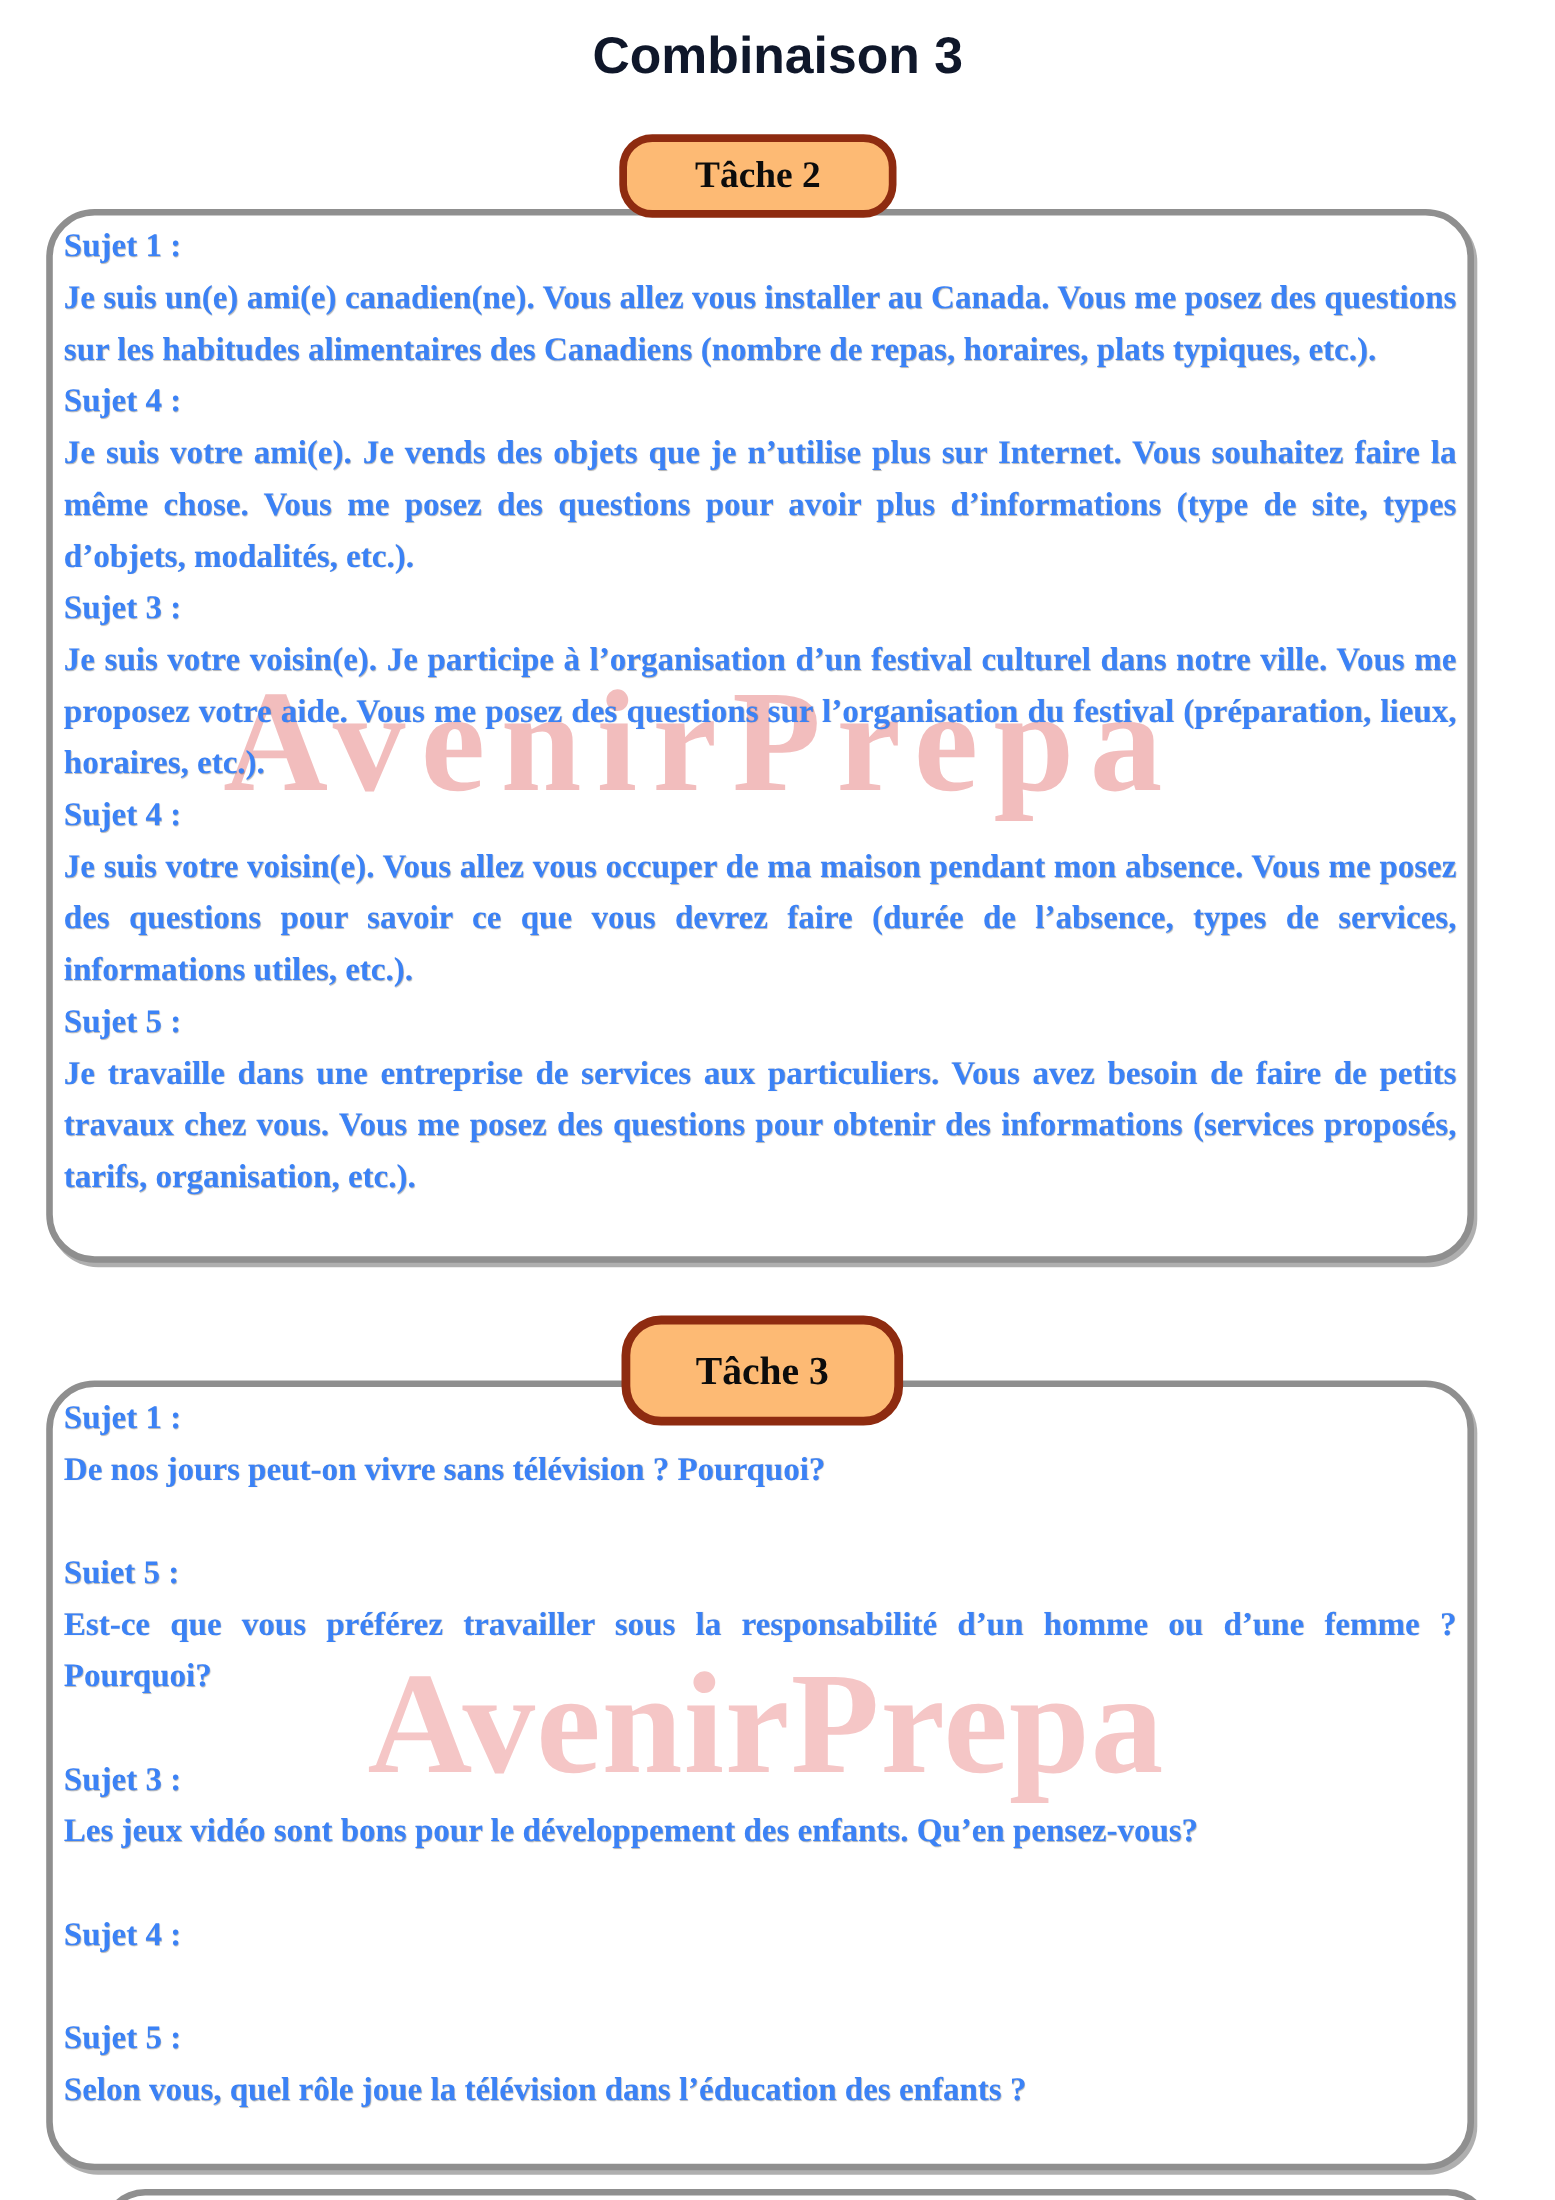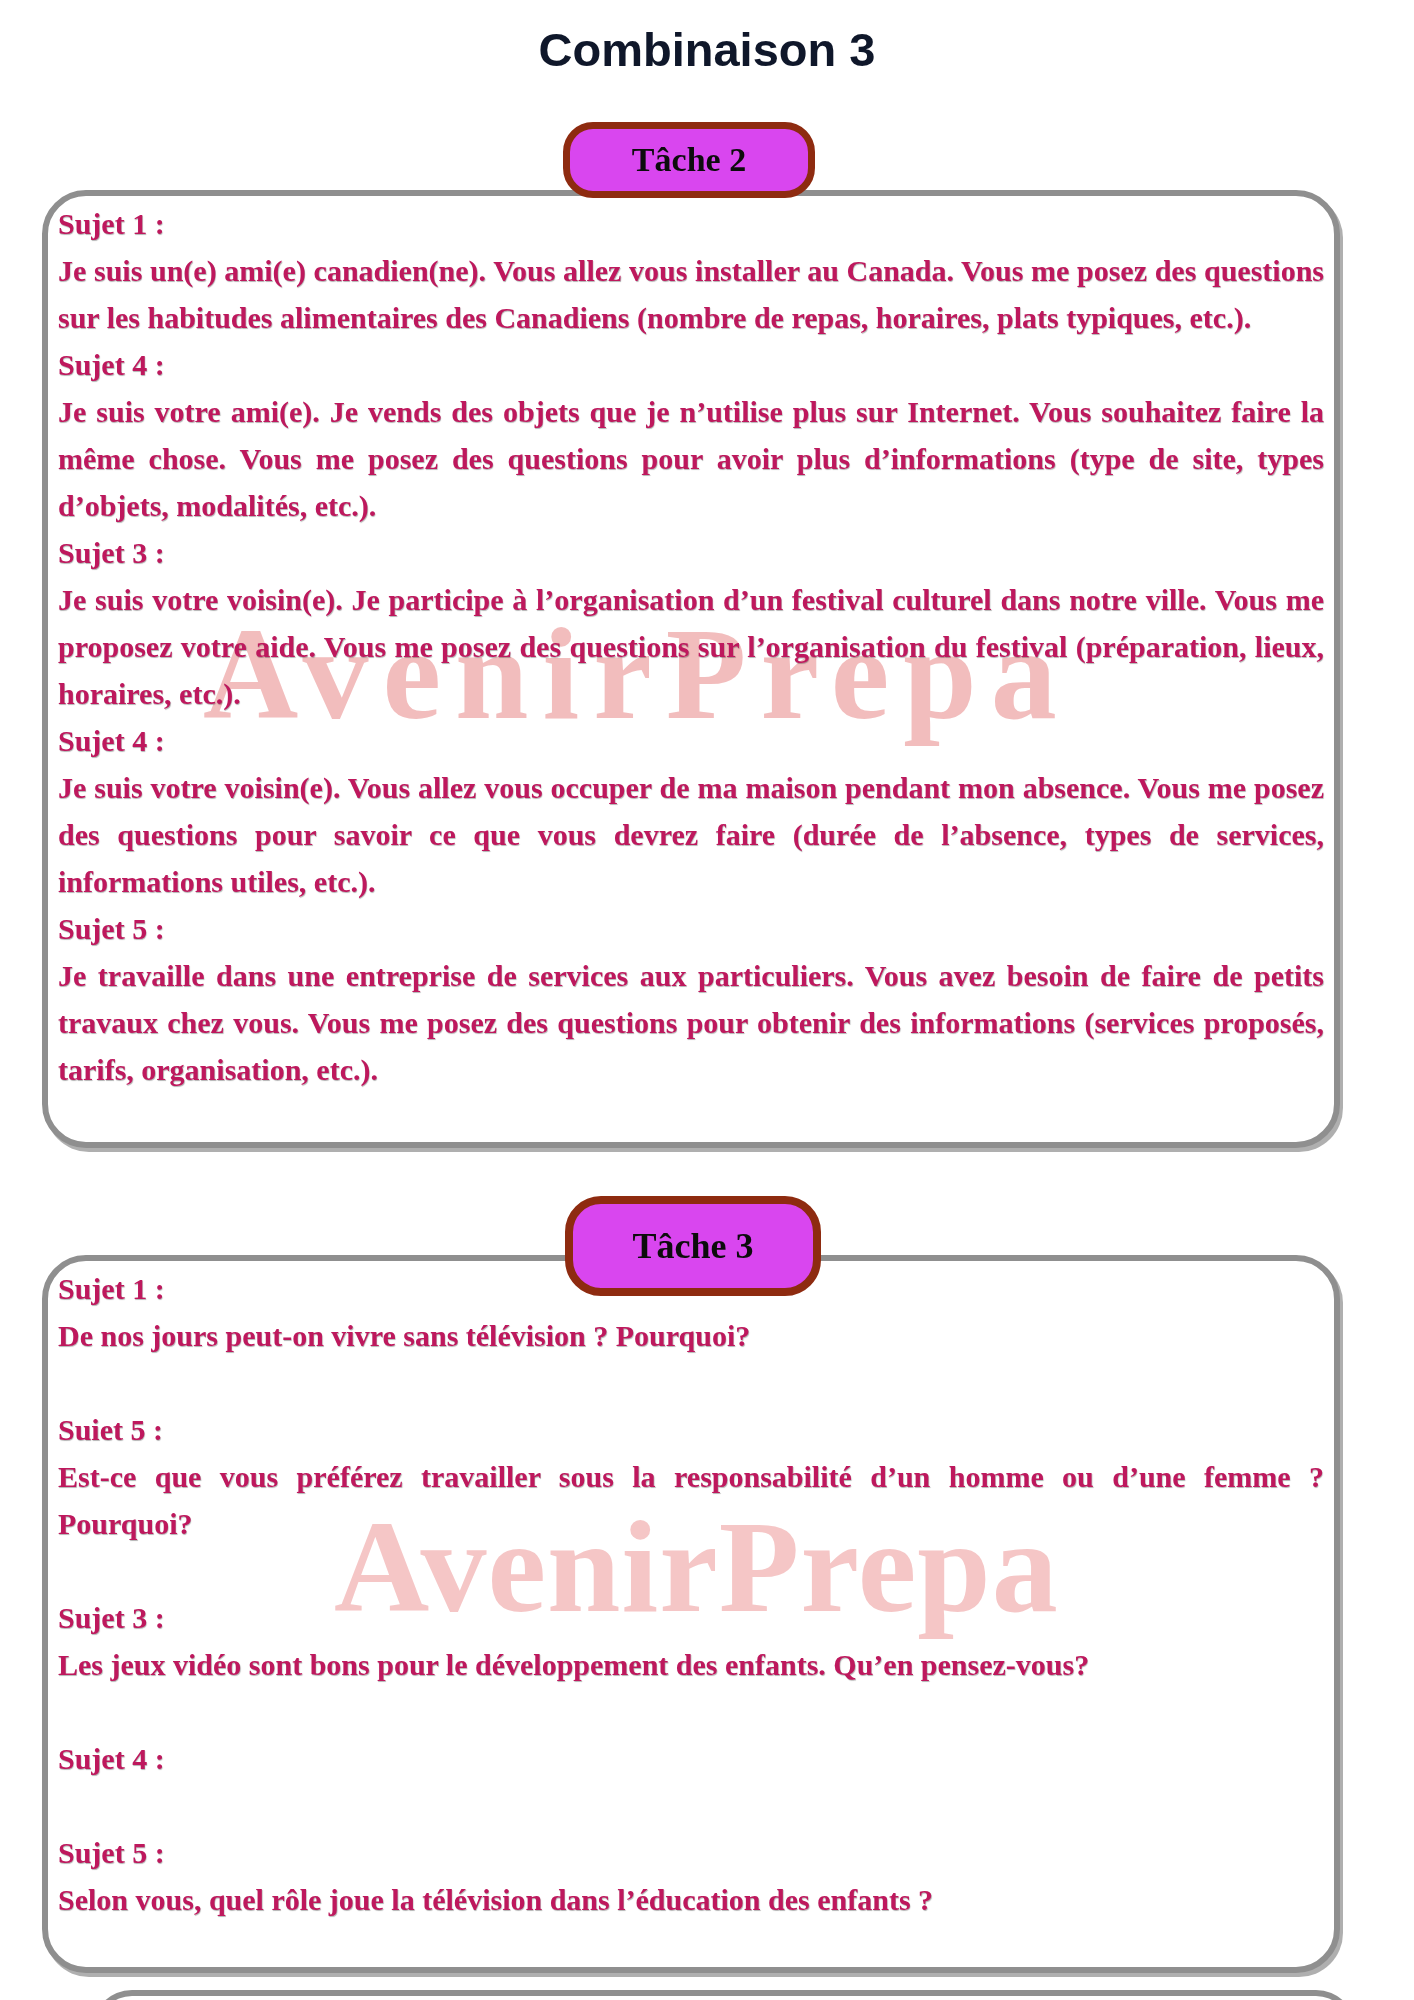--- a/index.html
+++ b/index.html
@@ -22,21 +22,21 @@
     width: 100%;
     margin: 0;
     text-align: center;
     font-family: "Liberation Sans", "DejaVu Sans", sans-serif;
     font-weight: bold;
     font-size: 47px;
     color: #0f172a;
   }
   .badge {
     position: absolute;
-    background: #d946ef;
+    background: #fdba74;
     border: 7px solid #8e2b10;
     display: flex;
     align-items: center;
     justify-content: center;
     font-weight: bold;
     color: #0c0c0c;
     z-index: 5;
   }
   .badge-1 {
     left: 563px;
@@ -69,21 +69,21 @@
   }
   .box-1 { top: 190px; height: 958px; }
   .box-2 { top: 1255px; height: 718px; }
   .content {
     position: relative;
     z-index: 2;
     padding: 4px 10px 0 10px;
     font-size: 30px;
     font-weight: bold;
     line-height: 47px;
-    color: #be185d;
+    color: #3b82f6;
     text-shadow: 0.6px 0.8px 0.8px rgba(40,40,40,0.35);
   }
   .subject-label { white-space: nowrap; }
   .subject-text {
     margin: 0;
     text-align: justify;
   }
   .box-2 .subject { margin-bottom: 47px; }
   .box-2 .subject:last-child { margin-bottom: 0; }
   .watermark {

